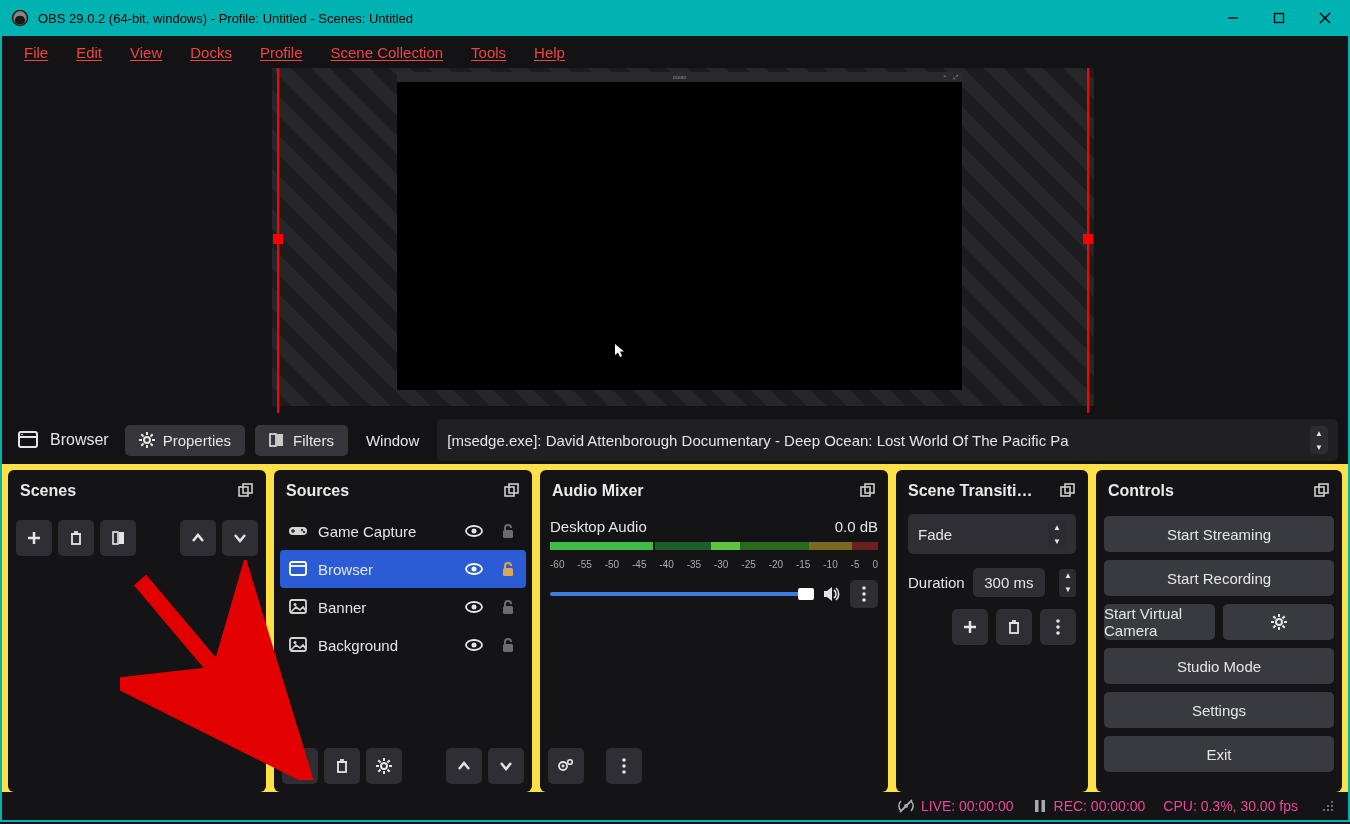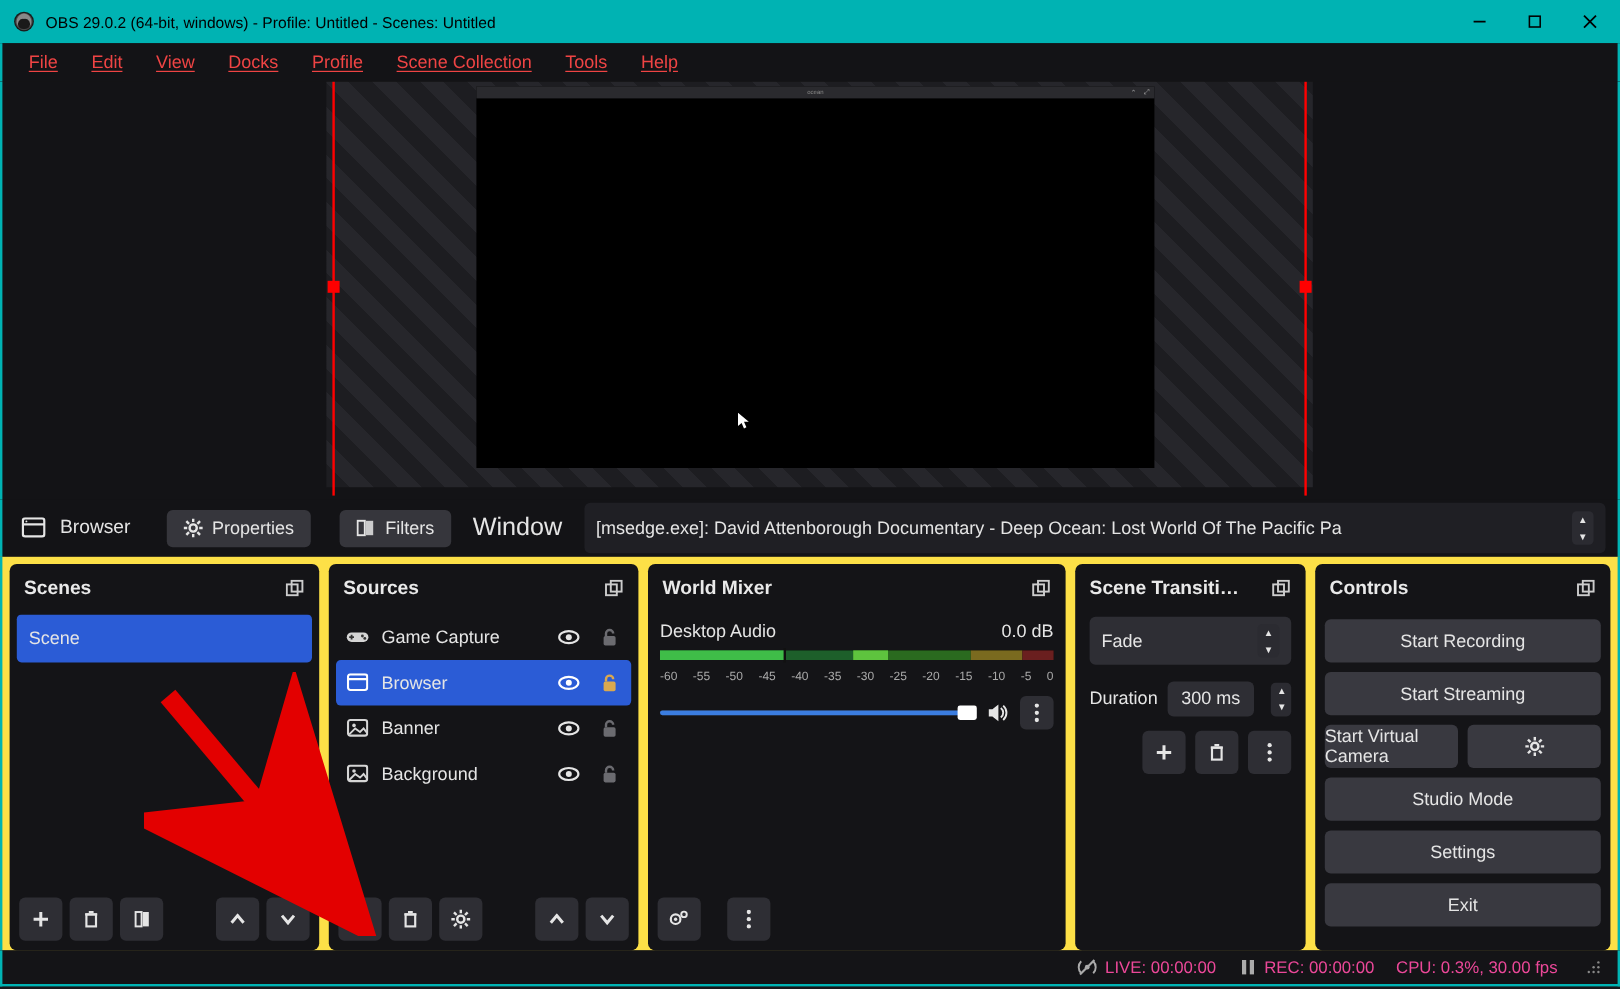--- a/index.html
+++ b/index.html
@@ -18,22 +18,22 @@
     .preview-area { height: 348px; background: #131316; position: relative; overflow: hidden; border-left: 2px solid #00b3b3; border-right: 2px solid #00b3b3; display:flex; justify-content:center; }
     .stripes { position:absolute; left:270px; top:0; width:822px; height:338px; background: repeating-linear-gradient(45deg, #1d1d21 0 14px, #26262b 14px 28px); }
     .red-line { position:absolute; top:0; width:2px; height:345px; background:#ff0000; }
     .red-handle { position:absolute; width:10px; height:10px; background:#ff0000; }
     .preview-content { position:absolute; left:395px; top:4px; width:565px; height:318px; background:#000; border: 0px; }
     .preview-topbar { height:10px; background:#2a2a2e; display:flex; align-items:center; justify-content:center; color:#888; font-size:5px; position:relative; }
     .preview-topbar .mini-controls { position:absolute; right:4px; display:flex; gap:6px; color:#aaa; font-size:6px;}
     
     .context-bar { height: 48px; background: #131316; display: flex; align-items: center; padding: 6px 10px; gap: 10px; border-left: 2px solid #00b3b3; border-right: 2px solid #00b3b3; }
     .ctx-icon-label { display:flex; align-items:center; gap:12px; font-size:16px; padding: 0 6px;}
-    .ctx-btn { background: #36363c; border-radius: 5px; padding: 7px 14px; font-size: 15px; display:flex; align-items:center; gap:8px; cursor:pointer;margin-left:14px; }
-    .ctx-label { font-size:21px; padding: 0 8px; }
+    .ctx-btn { background: #36363c; border-radius: 5px; padding: 7px 14px; font-size: 15px; display:flex; align-items:center; gap:8px; cursor:pointer; }
+    .ctx-label { font-size:15px; padding: 0 8px; }
     .ctx-select { flex:1; background:#1f1f24; border-radius:5px; padding:7px 10px; font-size:15px; display:flex; align-items:center; justify-content:space-between; cursor:pointer; }
     .spinner-v { display:flex; flex-direction:column; background:#2b2b31; border-radius:4px; overflow:hidden; margin-left:6px;}
     .spinner-v div { height:14px; width:18px; display:flex; align-items:center; justify-content:center; font-size:8px; cursor:pointer;}
     
     .docks { display: flex; height: 328px; padding: 6px 6px 0 6px; gap: 8px; background: #fde047; border-left: 2px solid #00b3b3; border-right: 2px solid #00b3b3; }
     .dock { background: #141417; border-radius: 6px; display: flex; flex-direction: column; overflow:hidden; }
     .dock-header { height: 42px; display: flex; align-items: center; justify-content: space-between; padding: 0 12px; font-size: 16px; font-weight: 700; color:#e9e9e9; }
     .dock-body { flex: 1; padding: 0 6px; overflow: hidden; }
     .dock-footer { height: 52px; display: flex; align-items: center; padding: 0 8px; gap: 6px; }
     
@@ -195,25 +195,20 @@
   <div class="dock scenes">
     <div class="dock-header">
       <span>Scenes</span>
       <span>
           <svg width="16" height="16">
             <rect x="1" y="4" width="9" height="9" fill="none" stroke="#ccc" stroke-width="1.6"></rect>
             <rect x="5" y="1" width="9" height="9" fill="none" stroke="#ccc" stroke-width="1.6"></rect>
           </svg>
         </span>
     </div>
-    <div class="dock-body">
-      <div class="list-item selected">
-        <span>Scene</span>
-      </div>
-    </div>
     <div class="dock-footer">
       <div class="icon-btn">
           <svg width="16" height="16">
             <line x1="8" y1="2" x2="8" y2="14" stroke="#e5e5e5" stroke-width="2.5"></line>
             <line x1="2" y1="8" x2="14" y2="8" stroke="#e5e5e5" stroke-width="2.5"></line>
           </svg>
         </div>
       <div class="icon-btn">
           <svg width="16" height="16">
             <rect x="4" y="4" width="8" height="10" fill="none" stroke="#e5e5e5" stroke-width="1.8"></rect>
@@ -380,21 +375,21 @@
       <div class="icon-btn">
           <svg width="14" height="10">
             <path d="M2 2 L7 8 L12 2" fill="none" stroke="#e5e5e5" stroke-width="2.5"></path>
           </svg>
         </div>
     </div>
   </div>
 
   <div class="dock mixer">
     <div class="dock-header">
-      <span>World Mixer</span>
+      <span>Audio Mixer</span>
       <span>
           <svg width="16" height="16">
             <rect x="1" y="4" width="9" height="9" fill="none" stroke="#ccc" stroke-width="1.6"></rect>
             <rect x="5" y="1" width="9" height="9" fill="none" stroke="#ccc" stroke-width="1.6"></rect>
           </svg>
         </span>
     </div>
     <div class="dock-body">
       <div class="mixer-ch">
         <div class="mixer-head">
@@ -524,24 +519,24 @@
       <span>Controls</span>
       <span>
           <svg width="16" height="16">
             <rect x="1" y="4" width="9" height="9" fill="none" stroke="#ccc" stroke-width="1.6"></rect>
             <rect x="5" y="1" width="9" height="9" fill="none" stroke="#ccc" stroke-width="1.6"></rect>
           </svg>
         </span>
     </div>
     <div class="ctrl-body">
       <div class="ctrl-btn">
+          <span>Start Streaming</span>
+        </div>
+      <div class="ctrl-btn">
           <span>Start Recording</span>
-        </div>
-      <div class="ctrl-btn">
-          <span>Start Streaming</span>
         </div>
       <div class="ctrl-row">
         <div class="ctrl-btn">
             <span>Start Virtual Camera</span>
           </div>
         <div class="ctrl-btn ctrl-gear">
             <svg width="16" height="16">
               <circle cx="8" cy="8" r="3" fill="none" stroke="#e5e5e5" stroke-width="2"></circle>
               <g stroke="#e5e5e5" stroke-width="2">
                 <line x1="8" y1="0" x2="8" y2="3"></line>

